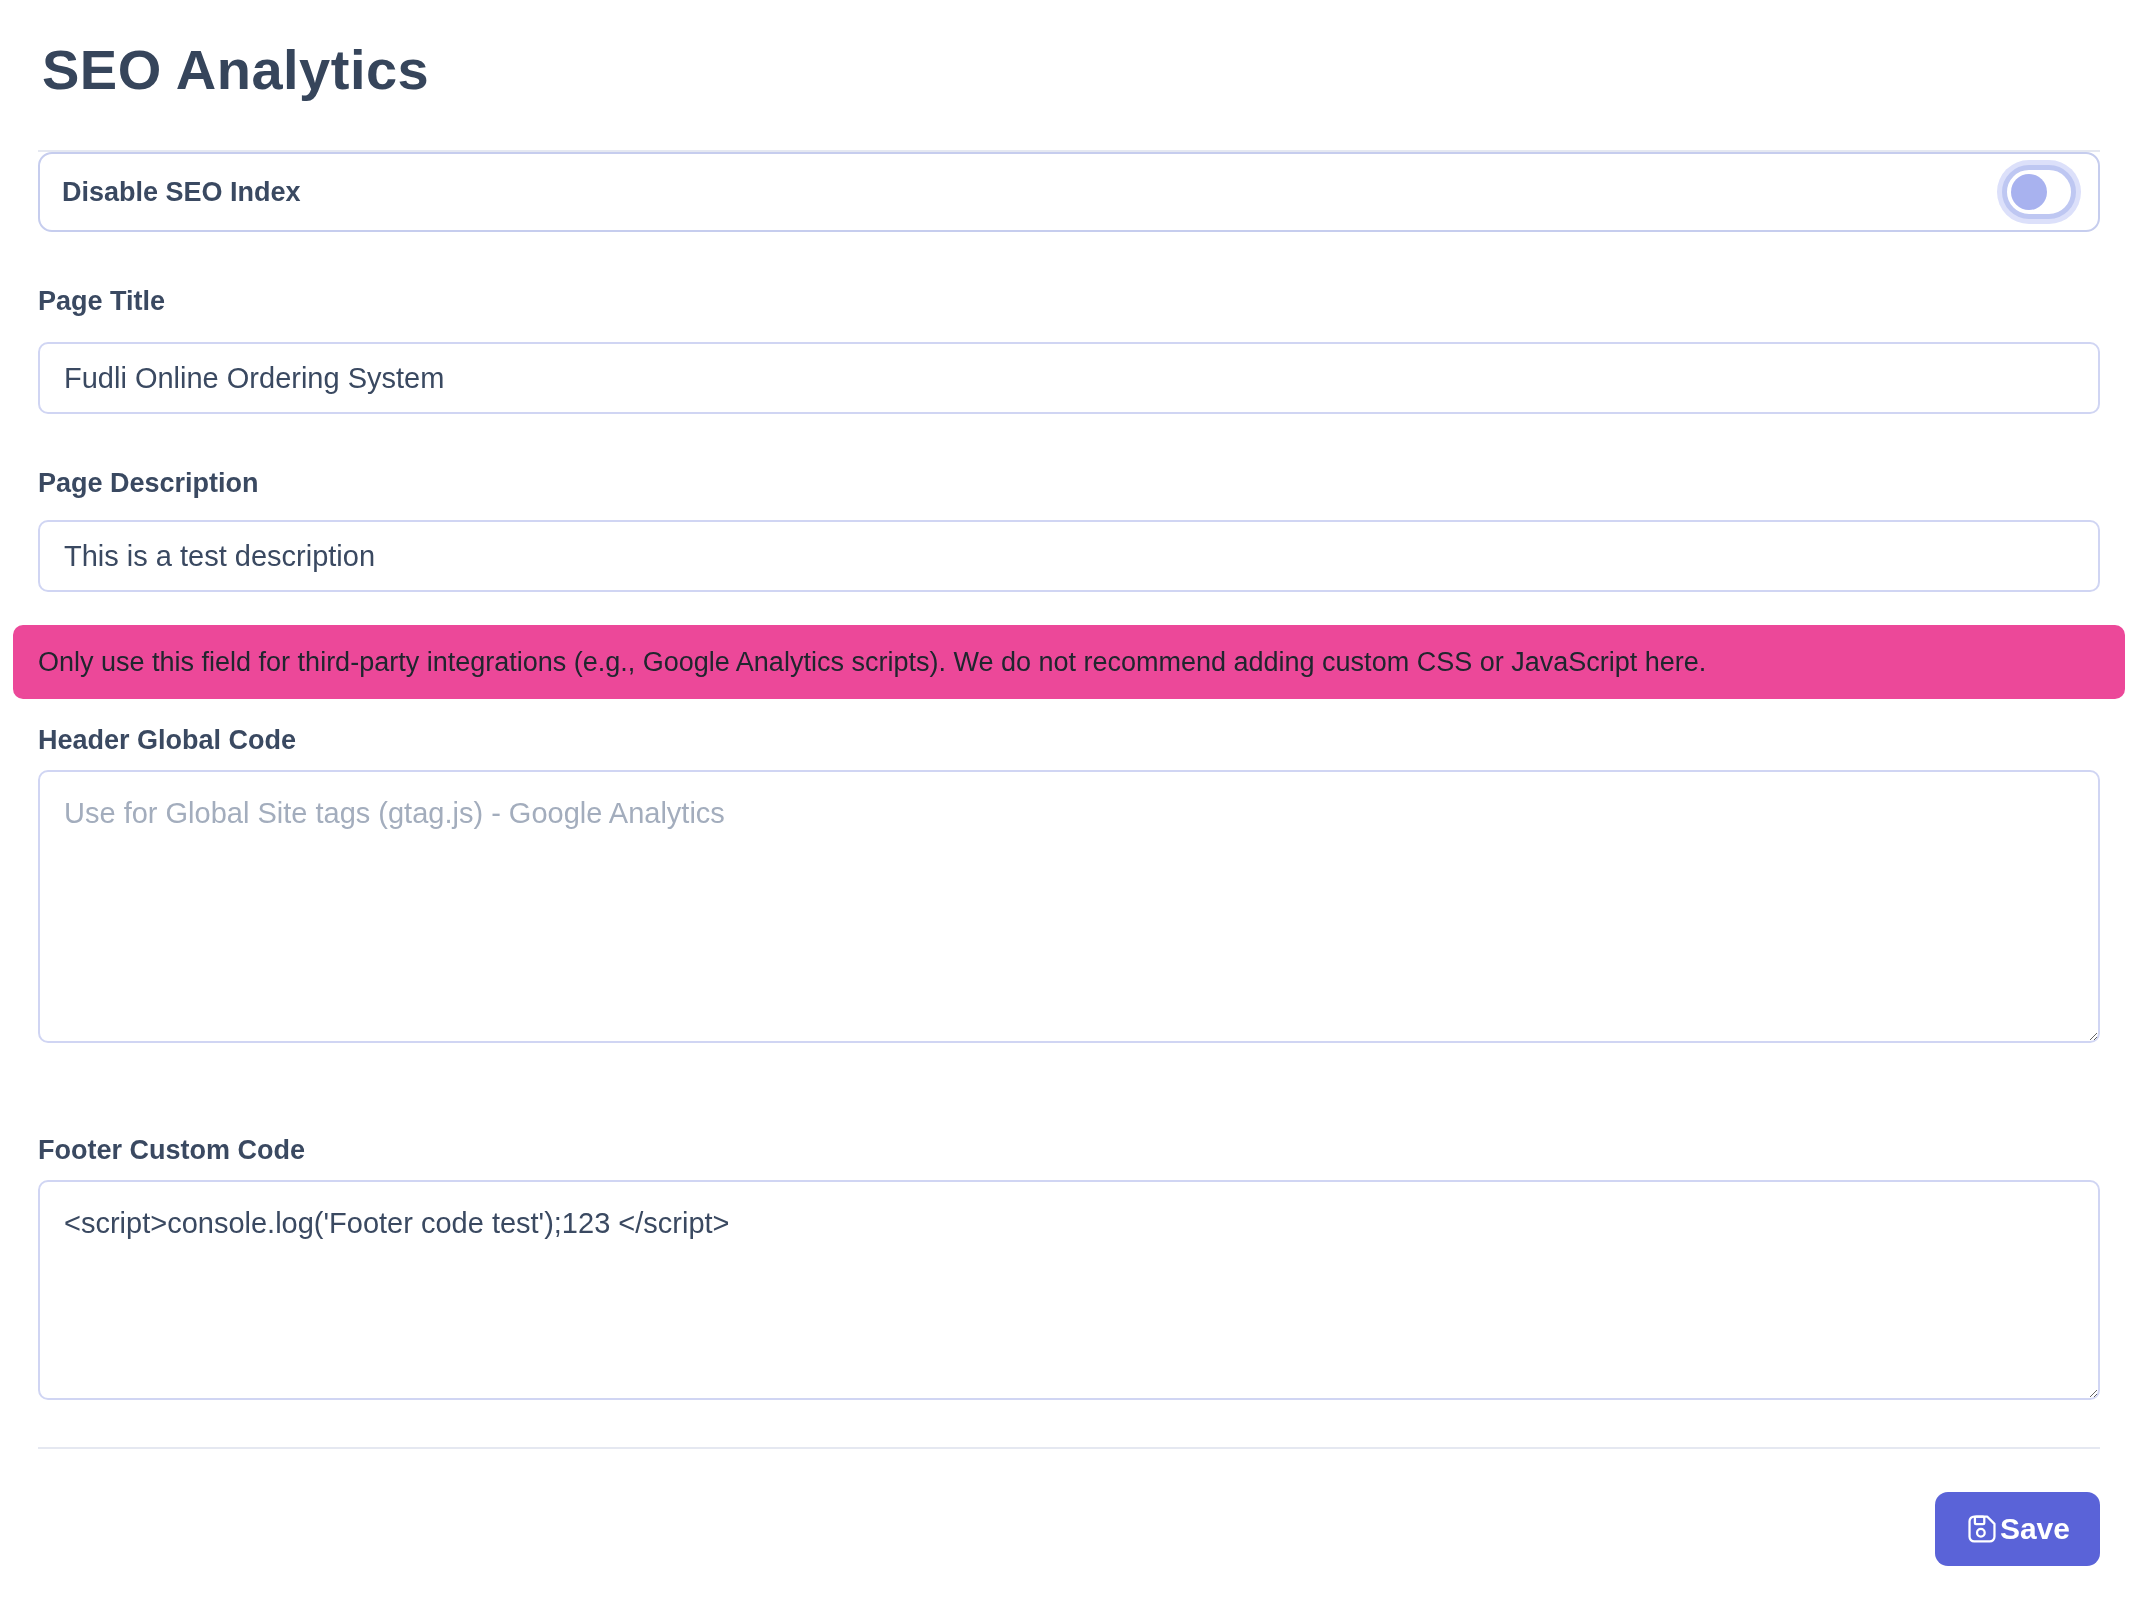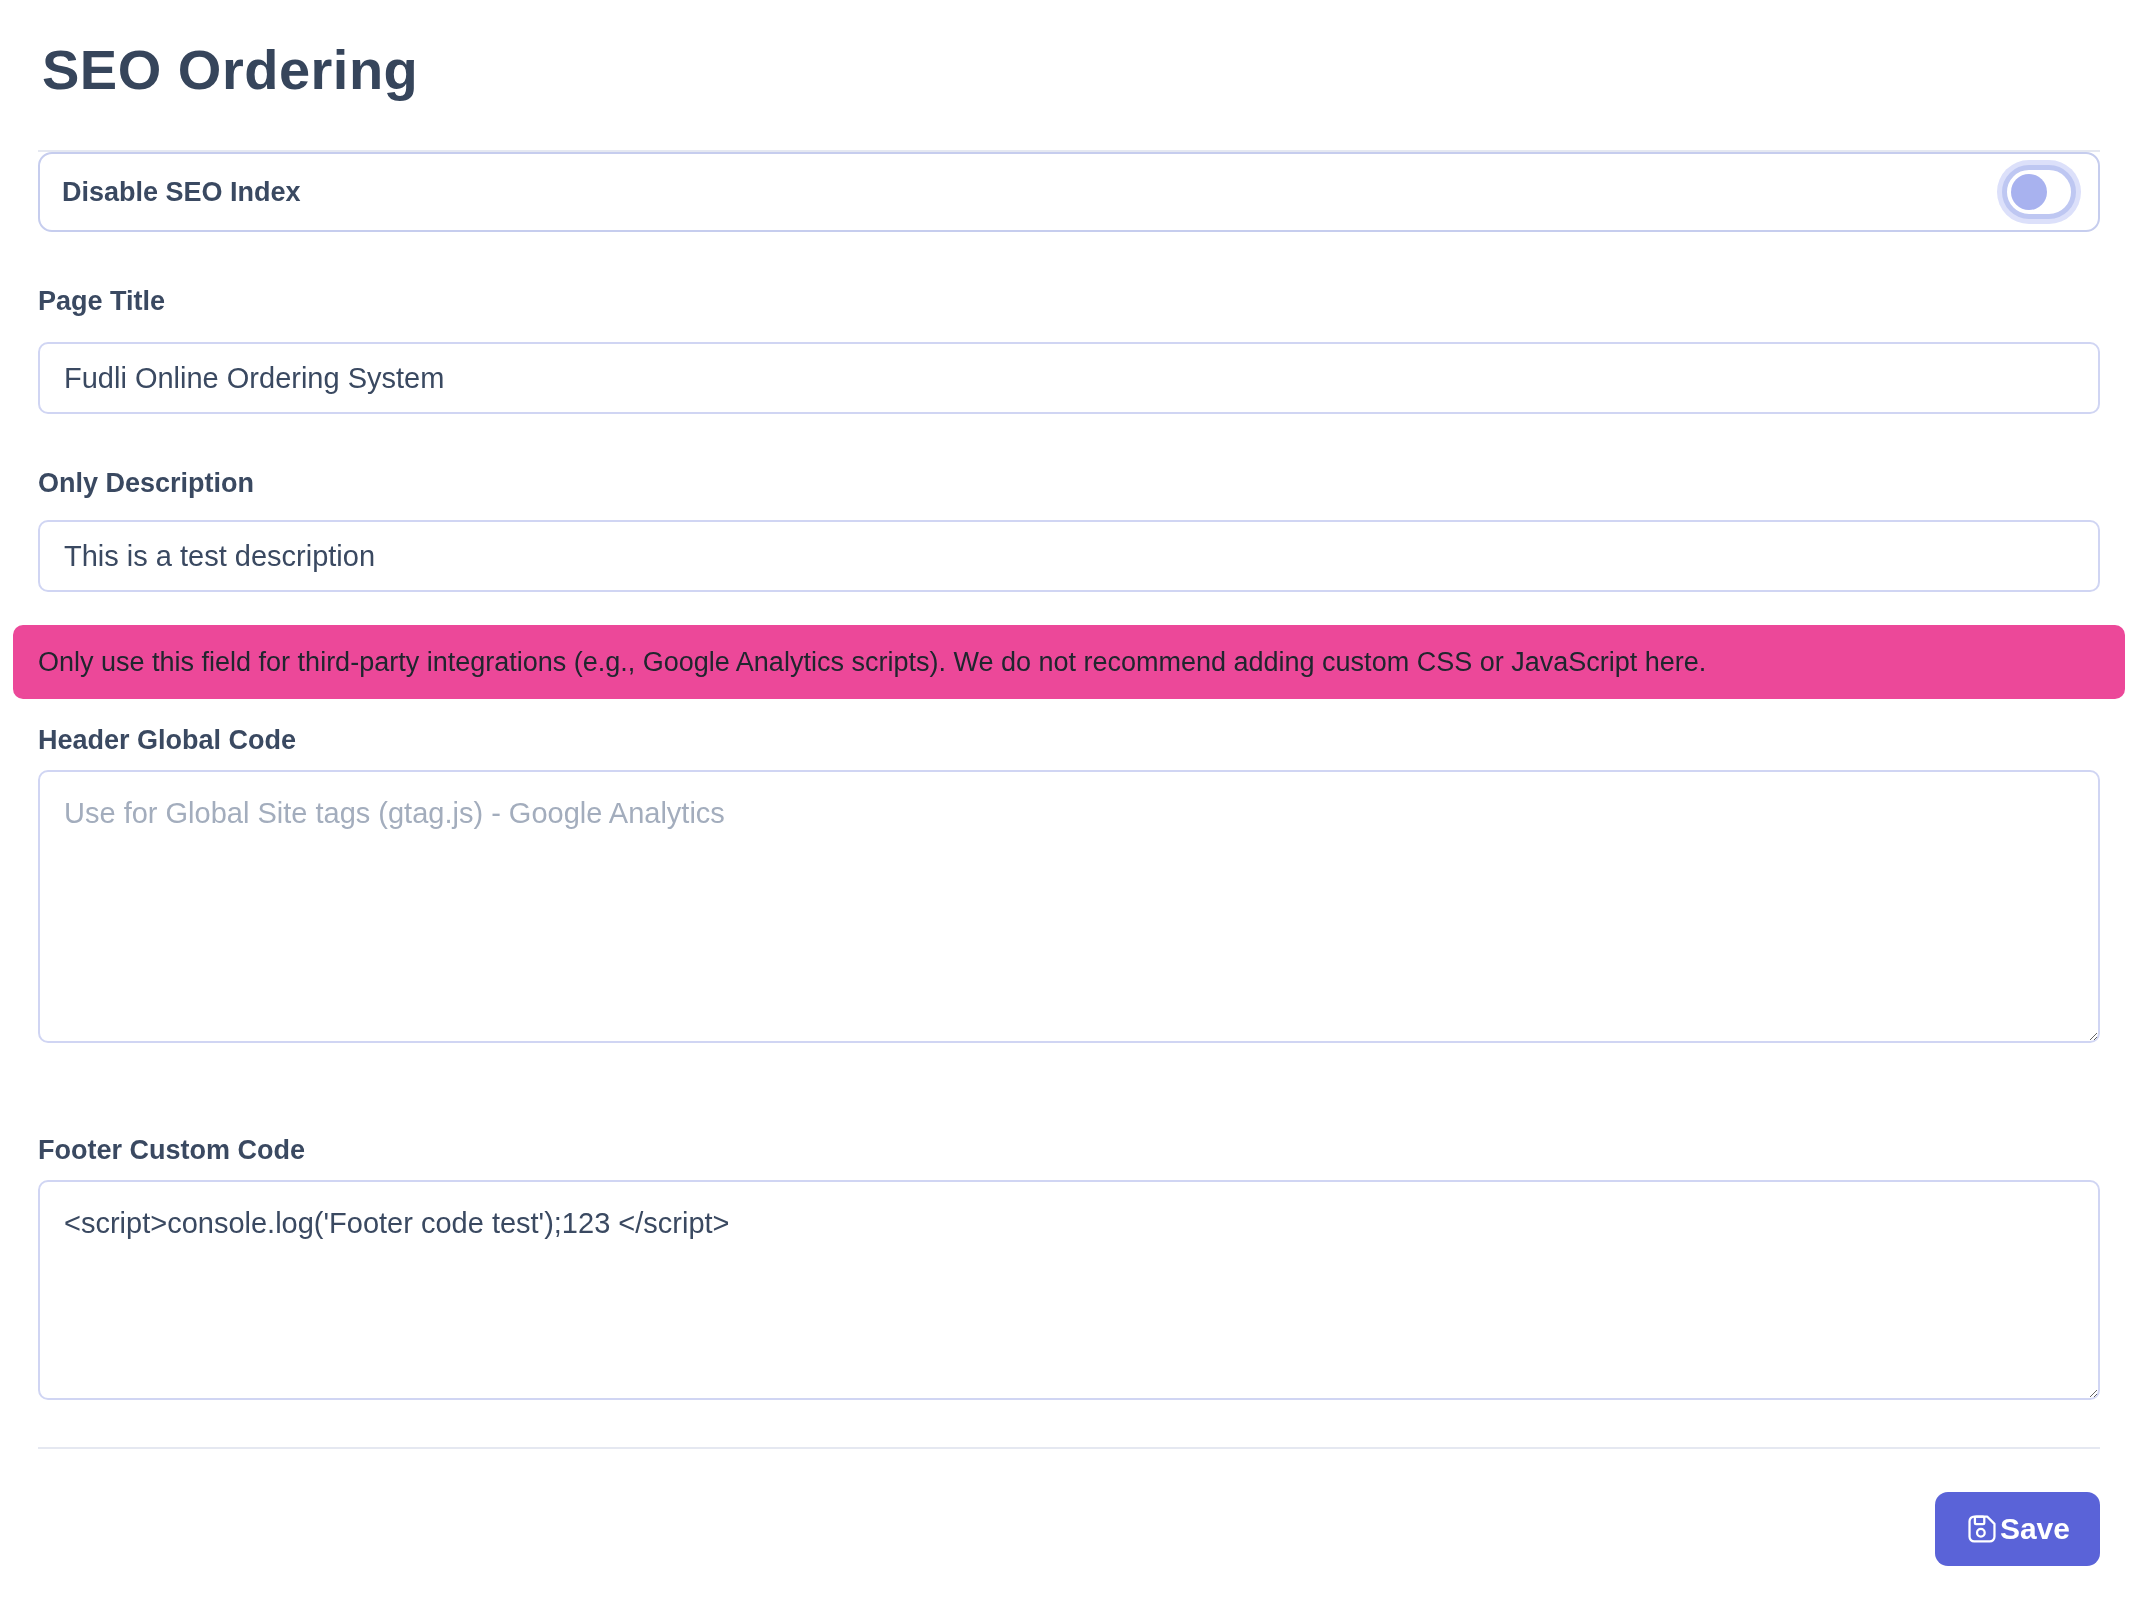--- a/index.html
+++ b/index.html
@@ -147,35 +147,35 @@
     font-weight: 600;
     cursor: pointer;
   }
   .save-button svg { display: block; }
 </style>
 </head>
 <body>
 
 <div class="content">
 
-  <h1 class="page-title">SEO Ordering</h1>
+  <h1 class="page-title">SEO Analytics</h1>
 
   <div class="divider divider-top"></div>
 
   <div class="toggle-card">
     <span class="toggle-card-label">Disable SEO Index</span>
     <div class="toggle">
       <div class="toggle-knob"></div>
     </div>
   </div>
 
   <label class="field-label label-page-title">Page Title</label>
   <input class="text-input" type="text" value="Fudli Online Ordering System" style="">
 
-  <label class="field-label label-page-description">Only Description</label>
+  <label class="field-label label-page-description">Page Description</label>
   <input class="text-input text-input-description" type="text" value="This is a test description" style="">
 
   <div class="warning-banner">
     <span>Only use this field for third-party integrations (e.g., Google Analytics scripts). We do not recommend adding custom CSS or JavaScript here.</span>
   </div>
 
   <label class="field-label label-header-code">Header Global Code</label>
   <textarea class="code-textarea textarea-header" placeholder="Use for Global Site tags (gtag.js) - Google Analytics" style=""></textarea>
 
   <label class="field-label label-footer-code">Footer Custom Code</label>

